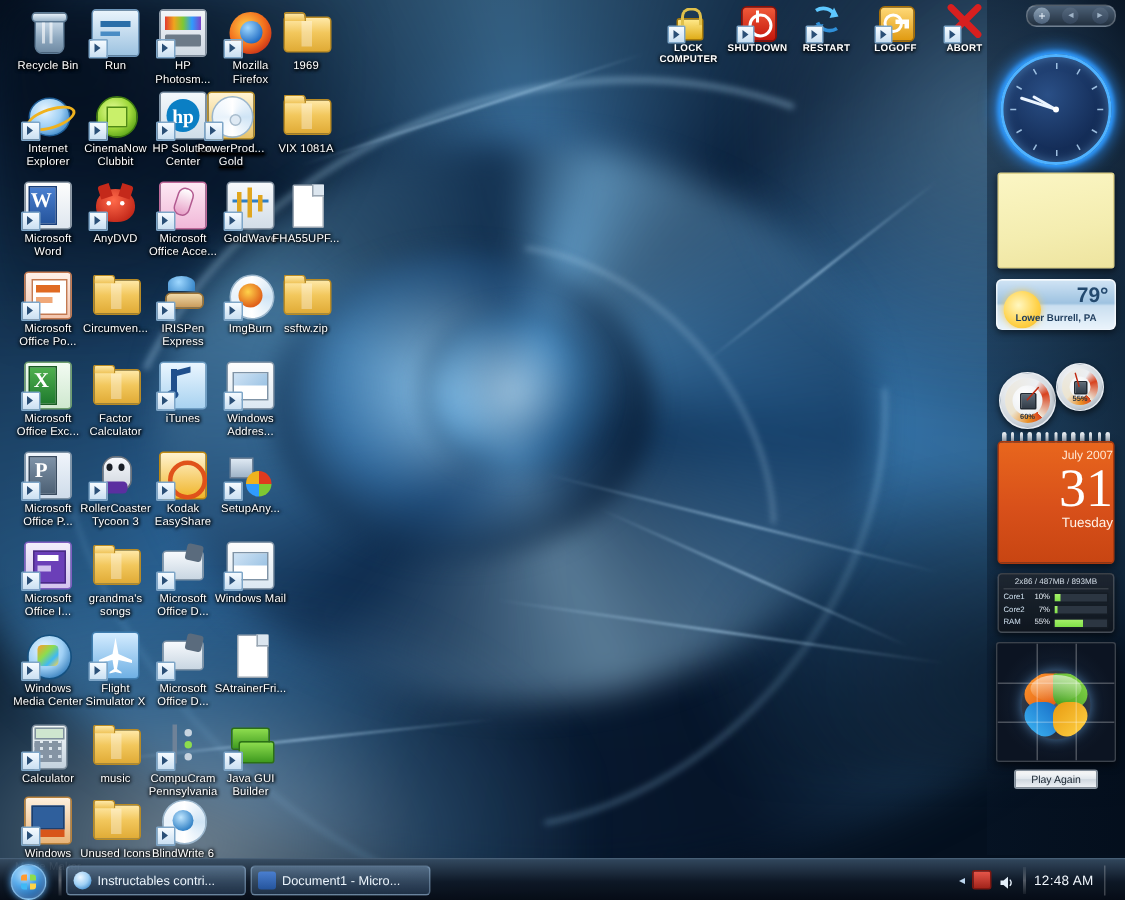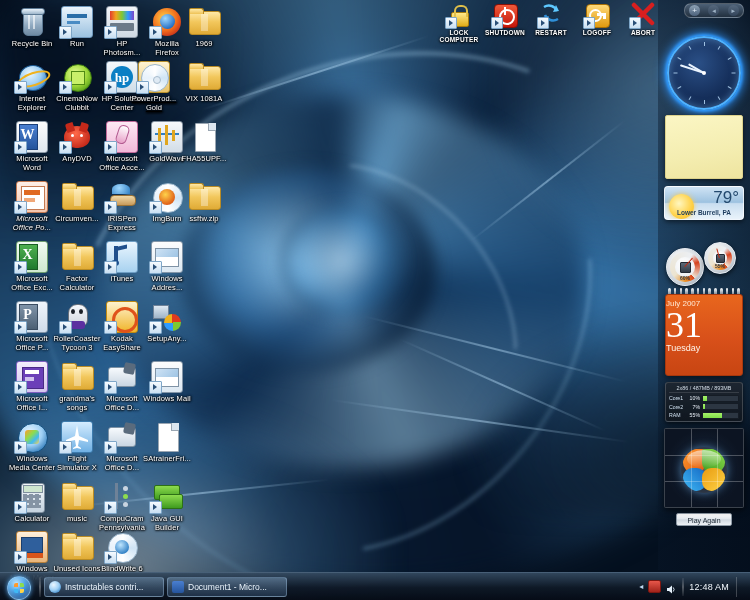--- a/index.html
+++ b/index.html
@@ -120,21 +120,21 @@
      background:linear-gradient(170deg,#fbf6c4,#f4edb0 60%,#eee49f);
      box-shadow:0 2px 5px rgba(0,0,0,.55);border:1px solid #ddd28c;}
 
   
   #g-weather{top:186px;height:36px;}
   .wcard{position:relative;width:78px;height:32px;margin:0 auto;border-radius:4px;overflow:hidden;
      background:linear-gradient(180deg,#cfe3f4,#9dc2e0 48%,#c9def0 52%,#e9f3fb);
      border:1px solid rgba(255,255,255,.7);box-shadow:0 2px 5px rgba(0,0,0,.5);}
   .sun{position:absolute;left:4px;top:7px;width:25px;height:25px;border-radius:50%;
      background:radial-gradient(circle at 40% 38%,#fff7c0,#ffd24a 58%,#f5b61e);box-shadow:0 0 5px rgba(255,200,60,.8);}
-  .wtemp{position:absolute;right:4px;top:1px;font-size:17px;font-weight:normal;color:#23496e;}
+  .wtemp{position:absolute;right:4px;top:1px;font-size:14px;font-weight:bold;color:#23496e;}
   .wloc{position:absolute;left:0;right:0;bottom:3px;text-align:center;font-size:6.5px;color:#1f3d5e;font-weight:bold;}
 
   
   #g-dials{top:240px;height:44px;}
   .dial{position:absolute;border-radius:50%;background:radial-gradient(circle at 38% 32%,#fdfdfd,#cfd6dd 62%,#8e98a3);
      border:1.5px solid #e9edf2;box-shadow:0 2px 5px rgba(0,0,0,.6);}
   .dial .ring{position:absolute;inset:3px;border-radius:50%;
      background:conic-gradient(from 140deg,#d8431f 0deg,#e98d22 36deg,#ece4d0 90deg,#eceff3 250deg,#d8431f 290deg,#ece7d8 360deg);}
   .dial .inner{position:absolute;inset:8px;border-radius:50%;background:radial-gradient(circle at 40% 35%,#fff,#e6eaee);
      display:flex;align-items:center;justify-content:center;}
@@ -143,21 +143,21 @@
   .needle{position:absolute;left:50%;bottom:50%;width:1.4px;height:12px;margin-left:-.7px;background:#c02a10;
      transform-origin:50% 100%;border-radius:1px;}
 
   
   #g-cal{top:288px;height:88px;}
   .calwrap{position:relative;width:78px;height:88px;margin:0 auto;}
   .rings{position:absolute;left:3px;right:3px;top:0;height:7px;display:flex;justify-content:space-between;}
   .ring1{width:2.5px;height:7px;border-radius:2px;background:linear-gradient(#f2f6fa,#8c9aa8);}
   .calbody{position:absolute;left:0;right:0;top:6px;bottom:0;border-radius:3px;
      background:linear-gradient(180deg,#e8661d,#d8501a 55%,#c84512);border:1px solid #a8380d;
-     box-shadow:0 2px 6px rgba(0,0,0,.55);text-align:left;}
+     box-shadow:0 2px 6px rgba(0,0,0,.55);text-align:right;}
   .calmon{margin-top:4px;font-size:8px;color:#ffe7d2;}
   .calday{font-size:36px;line-height:34px;color:#fff;font-weight:normal;font-family:"Liberation Serif",serif;}
   .caldow{font-size:9px;color:#fff3e8;margin-top:1px;}
 
   
   #g-sys{top:382px;height:42px;}
   .sysbox{width:78px;height:40px;margin:0 auto;border-radius:3px;
      background:linear-gradient(180deg,rgba(30,38,48,.92),rgba(16,22,30,.95));
      border:1px solid rgba(255,255,255,.18);padding:2px 3px;box-sizing:border-box;
      box-shadow:0 2px 5px rgba(0,0,0,.6);}
@@ -389,21 +389,21 @@
         <div class="cap">GoldWave</div>
       </div>
       <div class="dicon" style="left: 180px; top: 121px;">
         <div class="glyph">
           <div style="position: absolute; inset: 0px;">
             <div class="doc"></div>
           </div>
         </div>
         <div class="cap">FHA55UPF...</div>
       </div>
-      <div class="dicon" style="left: 8px; top: 181px; font-style: italic;">
+      <div class="dicon" style="left: 8px; top: 181px;">
         <div class="glyph">
           <div style="position: absolute; inset: 0px;">
             <div class="sq" style="background:linear-gradient(#fff0e8,#f4c6ae);border:1px solid #c47a52;"></div>
             <div style="position:absolute;left:5px;top:5px;width:22px;height:22px;background:#fff;border:1px solid #c47a52;"></div>
             <div style="position:absolute;left:8px;top:9px;width:16px;height:5px;background:#e06a22;"></div>
             <div style="position:absolute;left:8px;top:17px;width:11px;height:4px;background:#f0a878;"></div>
           </div>
           <span class="sc"></span>
         </div>
         <div class="cap">Microsoft Office Po...</div>

